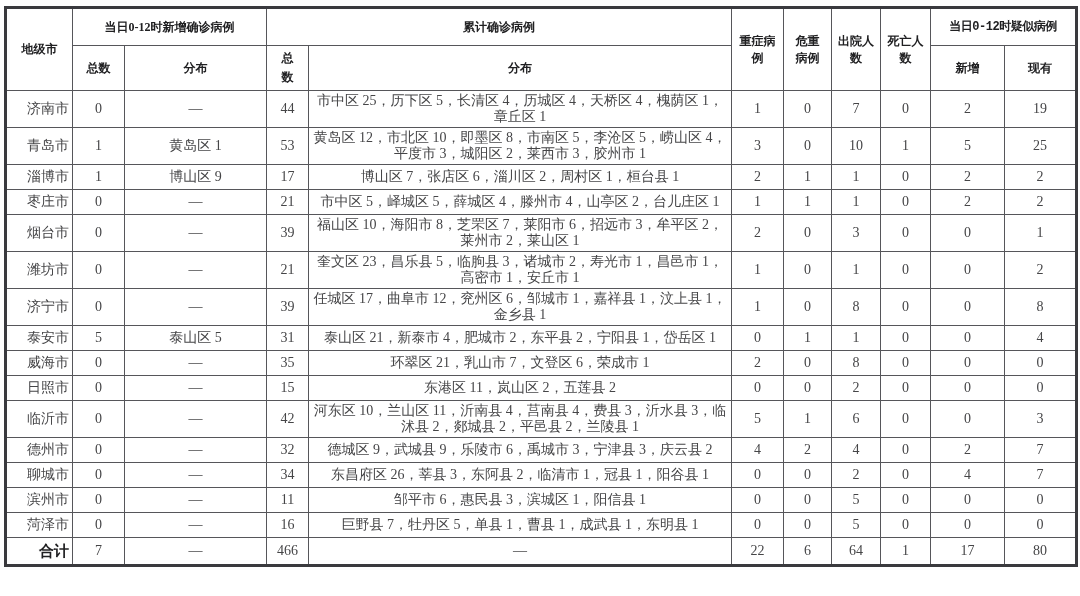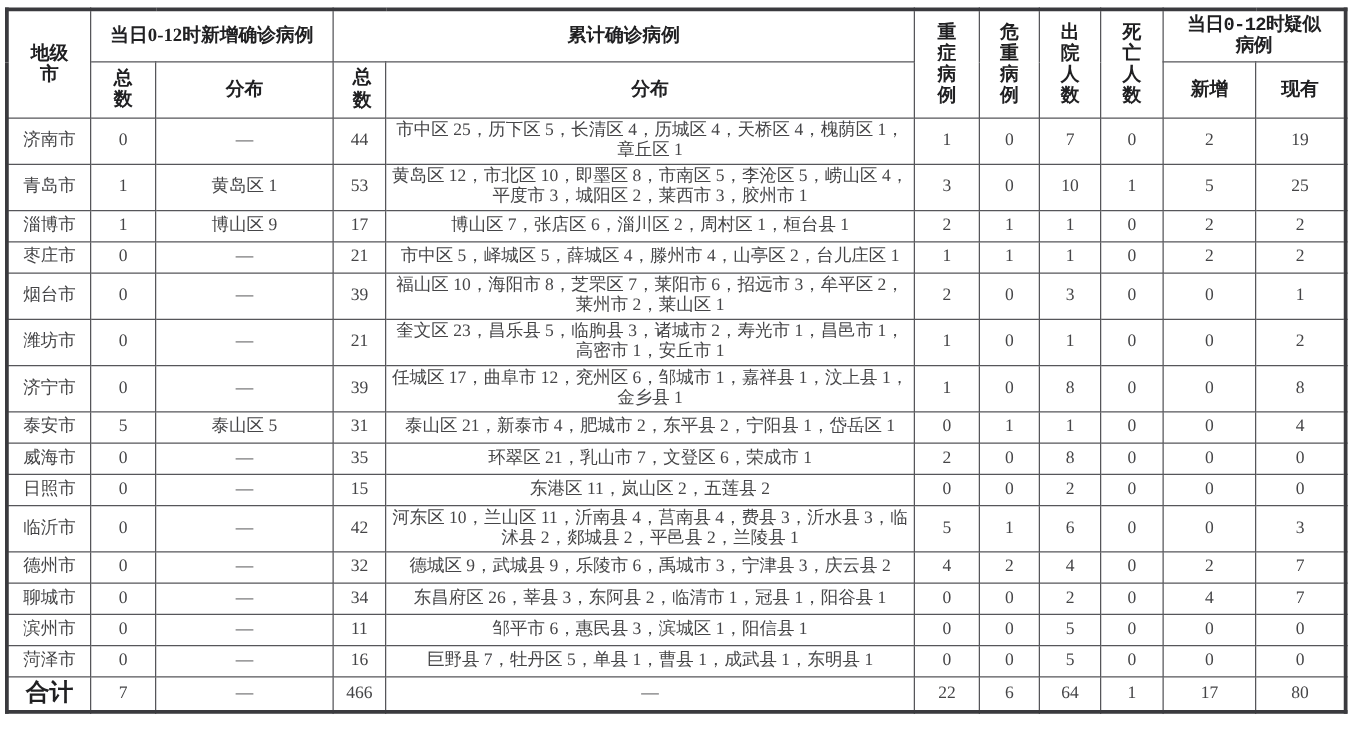--- a/index.html
+++ b/index.html
@@ -28,33 +28,33 @@
     color: #454547;
     font-size: 14px;
     line-height: 16px;
     padding: 2px 3px;
     vertical-align: middle;
     overflow: hidden;
   }
   table.report th {
     font-weight: bold;
     color: #202022;
-    font-size: 15px;
+    font-size: 12px;
     line-height: 17px;
     text-align: center;
-    padding: 3px 14px;
+    padding: 3px 6px;
   }
   th.condensed { font-size: 13.5px; letter-spacing: -0.5px; font-family: Liberation Mono, monospace; }
   tr.hdr-row1 th { height: 30px; }
   tr.hdr-row2 th { height: 36px; }
-  td.city { text-align: center; }
+  td.city { text-align: right; }
   td.num { text-align: center; }
   td.dist { text-align: center; padding-left: 6px; padding-right: 4px; }
   td.center { text-align: center; }
-  tr.total-row td.city { font-weight: bold; color: #202022; font-size: 19px; }
+  tr.total-row td.city { font-weight: bold; color: #202022; font-size: 15px; }
   tr.total-row td { height: 22px; }
   .vstack {
     display: inline-block;
     width: 1.15em;
     word-break: break-all;
     line-height: 19px;
     text-align: center;
   }
   tbody tr td { height: 20px; }
 </style>

